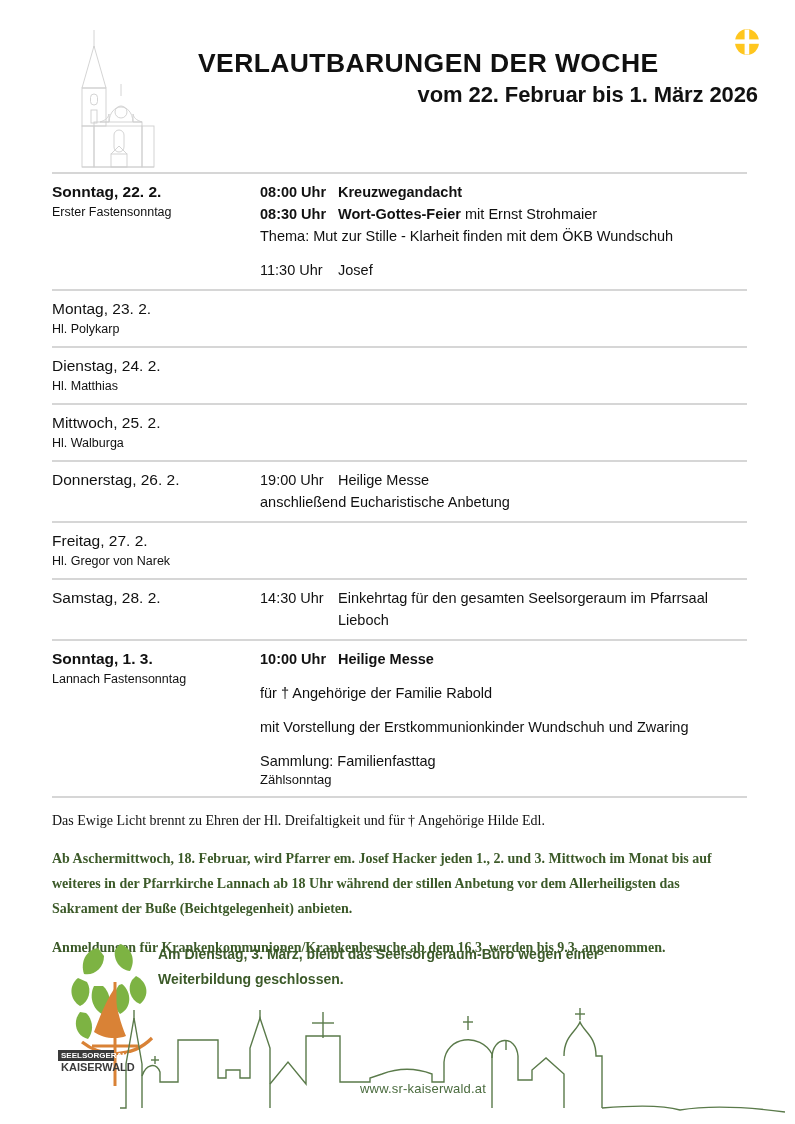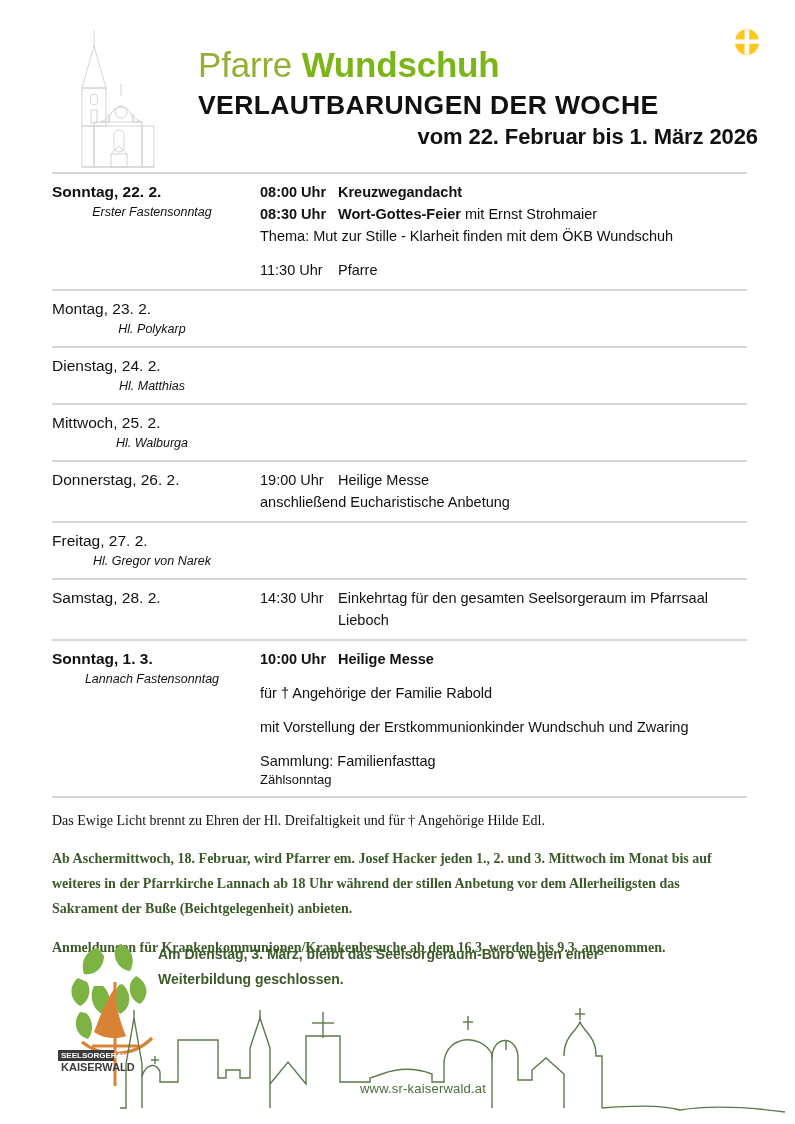--- a/index.html
+++ b/index.html
@@ -94,25 +94,23 @@
     font-size: 15.5px;
     line-height: 21px;
     color: #111111;
     white-space: nowrap;
   }
   .day-row.sunday .day-name {
     font-weight: 700;
   }
   .day-saint {
     font-size: 12.5px;
-    font-style: italic;
     line-height: 18px;
     color: #111111;
     margin-top: 1px;
-    text-align: center;
   }
   .events-col {
     flex: 1 1 auto;
     min-width: 0;
   }
   .event-line {
     display: flex;
     font-size: 14.5px;
     line-height: 22px;
     color: #111111;
@@ -241,24 +239,20 @@
         <rect x="42" y="104" width="10" height="22" rx="5"></rect>
         <rect x="39" y="128" width="16" height="13"></rect>
         <path d="M39 128 L47 120 L55 128"></path>
         <line x1="22" y1="100" x2="70" y2="100"></line>
         <line x1="10" y1="141" x2="82" y2="141"></line>
       </g>
     </svg>
   </div>
 
   <div class="title-block">
-    <div class="title-line1">
-      <span class="t-light">Pfarre</span>
-      <span class="t-bold">Wundschuh</span>
-    </div>
     <div class="title-line2">VERLAUTBARUNGEN DER WOCHE</div>
     <div class="title-line3">vom 22. Februar bis 1. März 2026</div>
   </div>
 
 </div>
 
 <div class="schedule" id="schedule-root">
     <div class="day-row sunday">
       <div class="day-col">
         <div class="day-name">Sonntag, 22. 2.</div>
@@ -269,21 +263,21 @@
           <span class="ev-time b">08:00 Uhr</span>
           <span class="ev-text b"><span>Kreuzwegandacht</span></span>
         </div>
         <div class="event-line">
           <span class="ev-time b">08:30 Uhr</span>
           <span class="ev-text b"><span>Wort-Gottes-Feier</span><span class="norm"> mit Ernst Strohmaier</span></span>
         </div>
         <div class="ev-full">Thema: Mut zur Stille - Klarheit finden mit dem ÖKB Wundschuh</div>
         <div class="event-line spaced">
           <span class="ev-time">11:30 Uhr</span>
-          <span class="ev-text"><span>Pfarre</span></span>
+          <span class="ev-text"><span>Josef</span></span>
         </div>
       </div>
     </div>
     <div class="day-row">
       <div class="day-col">
         <div class="day-name">Montag, 23. 2.</div>
         <div class="day-saint">Hl. Polykarp</div>
       </div>
       <div class="events-col"></div>
     </div>

